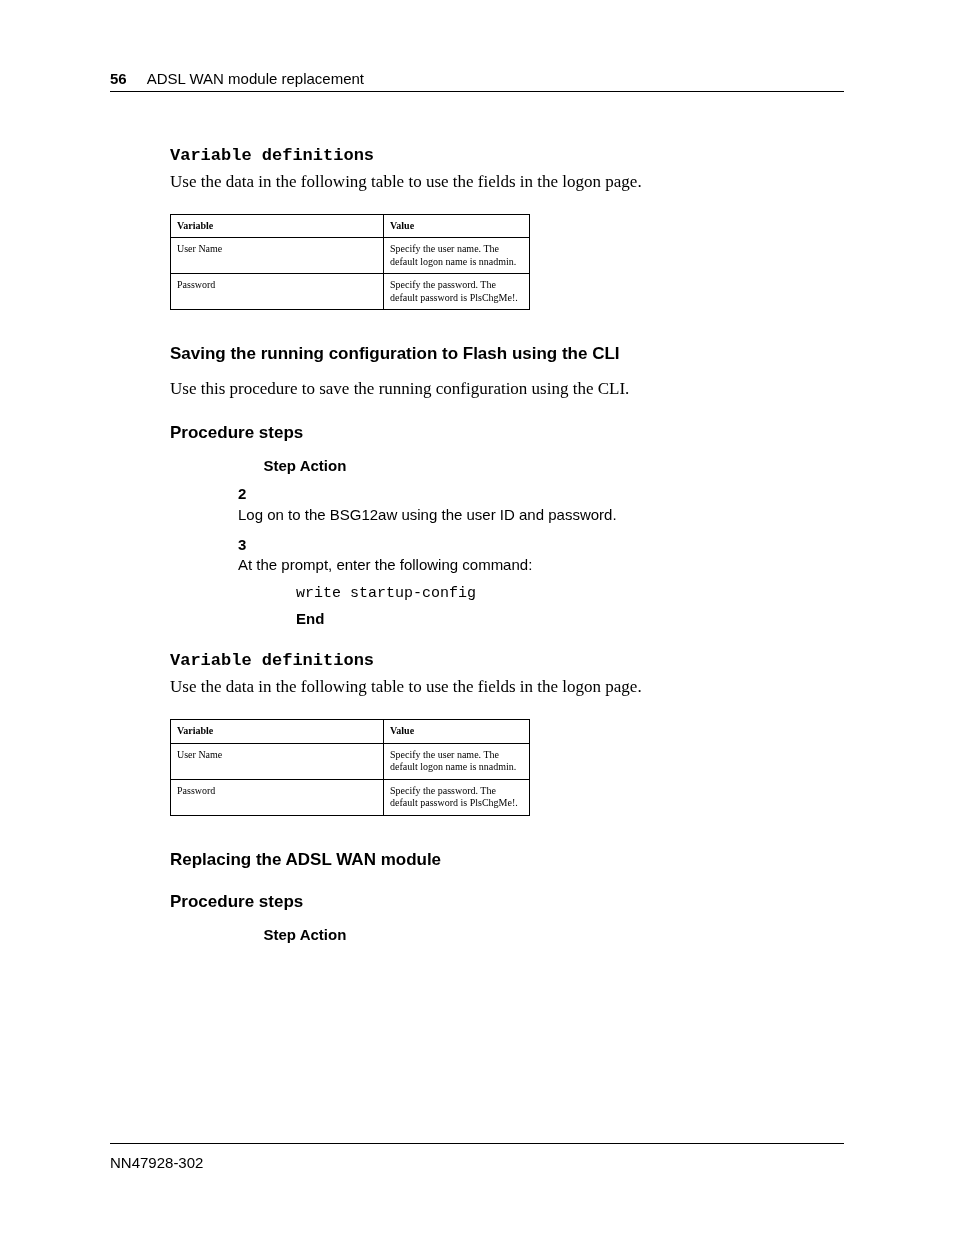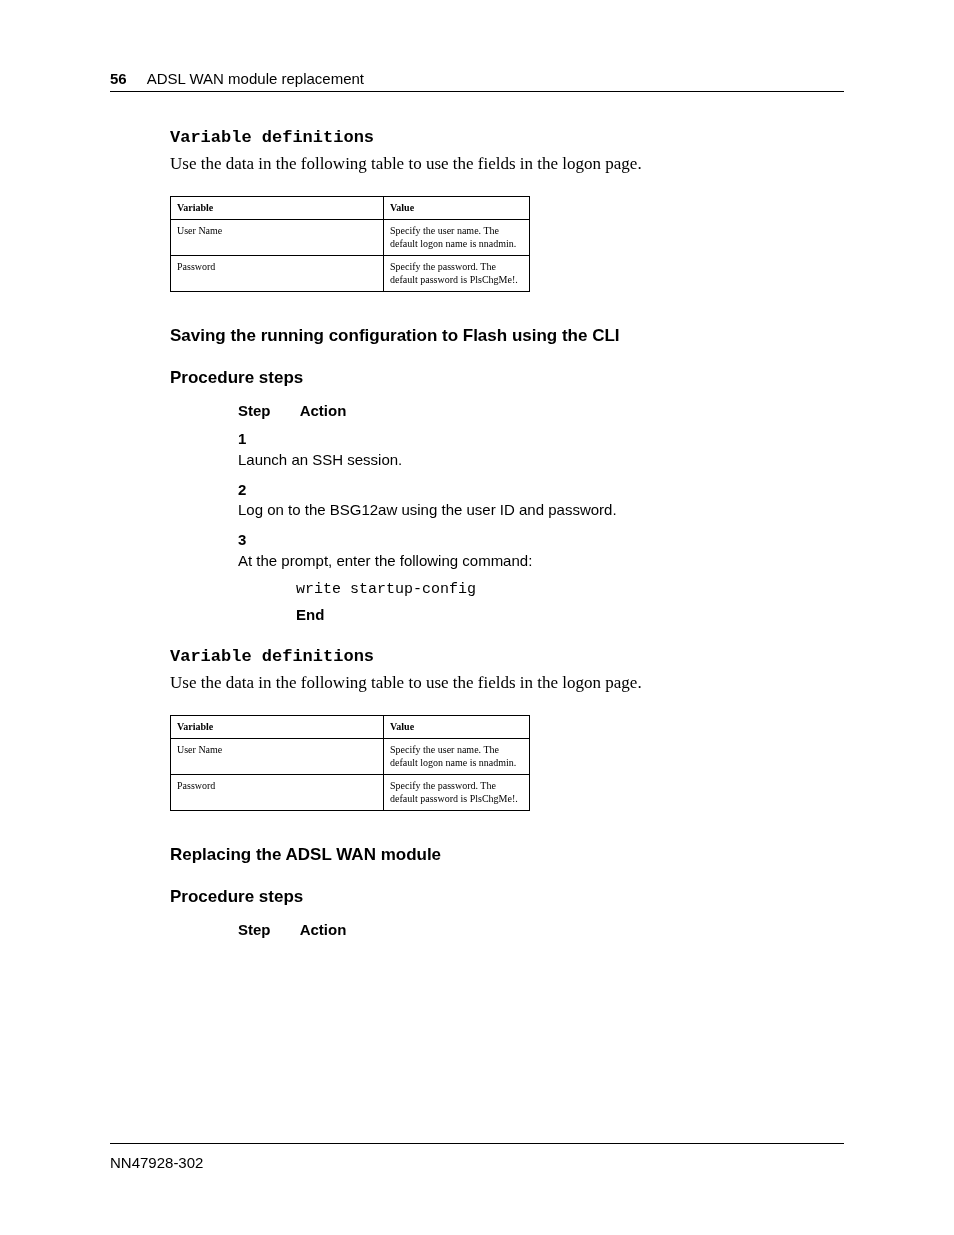--- a/index.html
+++ b/index.html
@@ -12,21 +12,21 @@
   .page {
     width: 954px;
     height: 1235px;
     position: relative;
     box-sizing: border-box;
     padding: 70px 110px 0 110px;
   }
   .running-header {
     border-bottom: 1.5px solid #000;
     padding-bottom: 4px;
-    margin-bottom: 36px;
+    margin-bottom: 54px;
     font-family: Arial, Helvetica, sans-serif;
     font-size: 15px;
   }
   .running-header .pg {
     font-weight: bold;
   }
   .section-h3 {
     font-family: Liberation Mono, monospace;
     font-weight: bold;
     font-size: 17px;
@@ -66,21 +66,21 @@
   }
   .steps-wrap {
     padding-left: 128px;
     font-family: Arial, Helvetica, sans-serif;
     font-size: 15px;
   }
   .steps-head {
     font-weight: bold;
     margin-bottom: 10px;
   }
-  .steps-head .col-step { display:inline-block; width:58px; }
+  .steps-head .col-step { display:inline-block; width:58px;text-align:right; }
   .step-row { margin-bottom: 10px; line-height:1.35; }
   .step-row .num { display:inline-block; width:58px; font-weight: bold; vertical-align: top;}
   .step-row .act { display:inline-block; width: calc(100% - 62px); vertical-align: top;}
   .cmd {
     font-family: "Courier New", Courier, monospace;
     font-size: 15px;
     padding-left: 186px;
     margin: 4px 0 8px 0;
   }
   .end-mark {
@@ -127,30 +127,27 @@
       <td>Specify the user name. The default logon name is nnadmin.</td>
     </tr>
     <tr>
       <td>Password</td>
       <td>Specify the password. The default password is PlsChgMe!.</td>
     </tr>
   </tbody>
     </table>
 
   <div class="section-h2">Saving the running configuration to Flash using the CLI</div>
+  <div class="body-p">Use this procedure to save the running configuration using the CLI.</div>
 
   <div class="section-h2" style="margin-top:22px">Procedure steps</div>
   <div class="steps-wrap">
     <div class="steps-head">
       <span class="col-step">Step</span>
       <span>Action</span>
-    </div>
-    <div class="step-row">
-      <span class="num">1</span>
-      <span class="act">Launch an SSH session.</span>
     </div>
     <div class="step-row">
       <span class="num">2</span>
       <span class="act">Log on to the BSG12aw using the user ID and password.</span>
     </div>
     <div class="step-row">
       <span class="num">3</span>
       <span class="act">At the prompt, enter the following command:</span>
     </div>
   </div>

